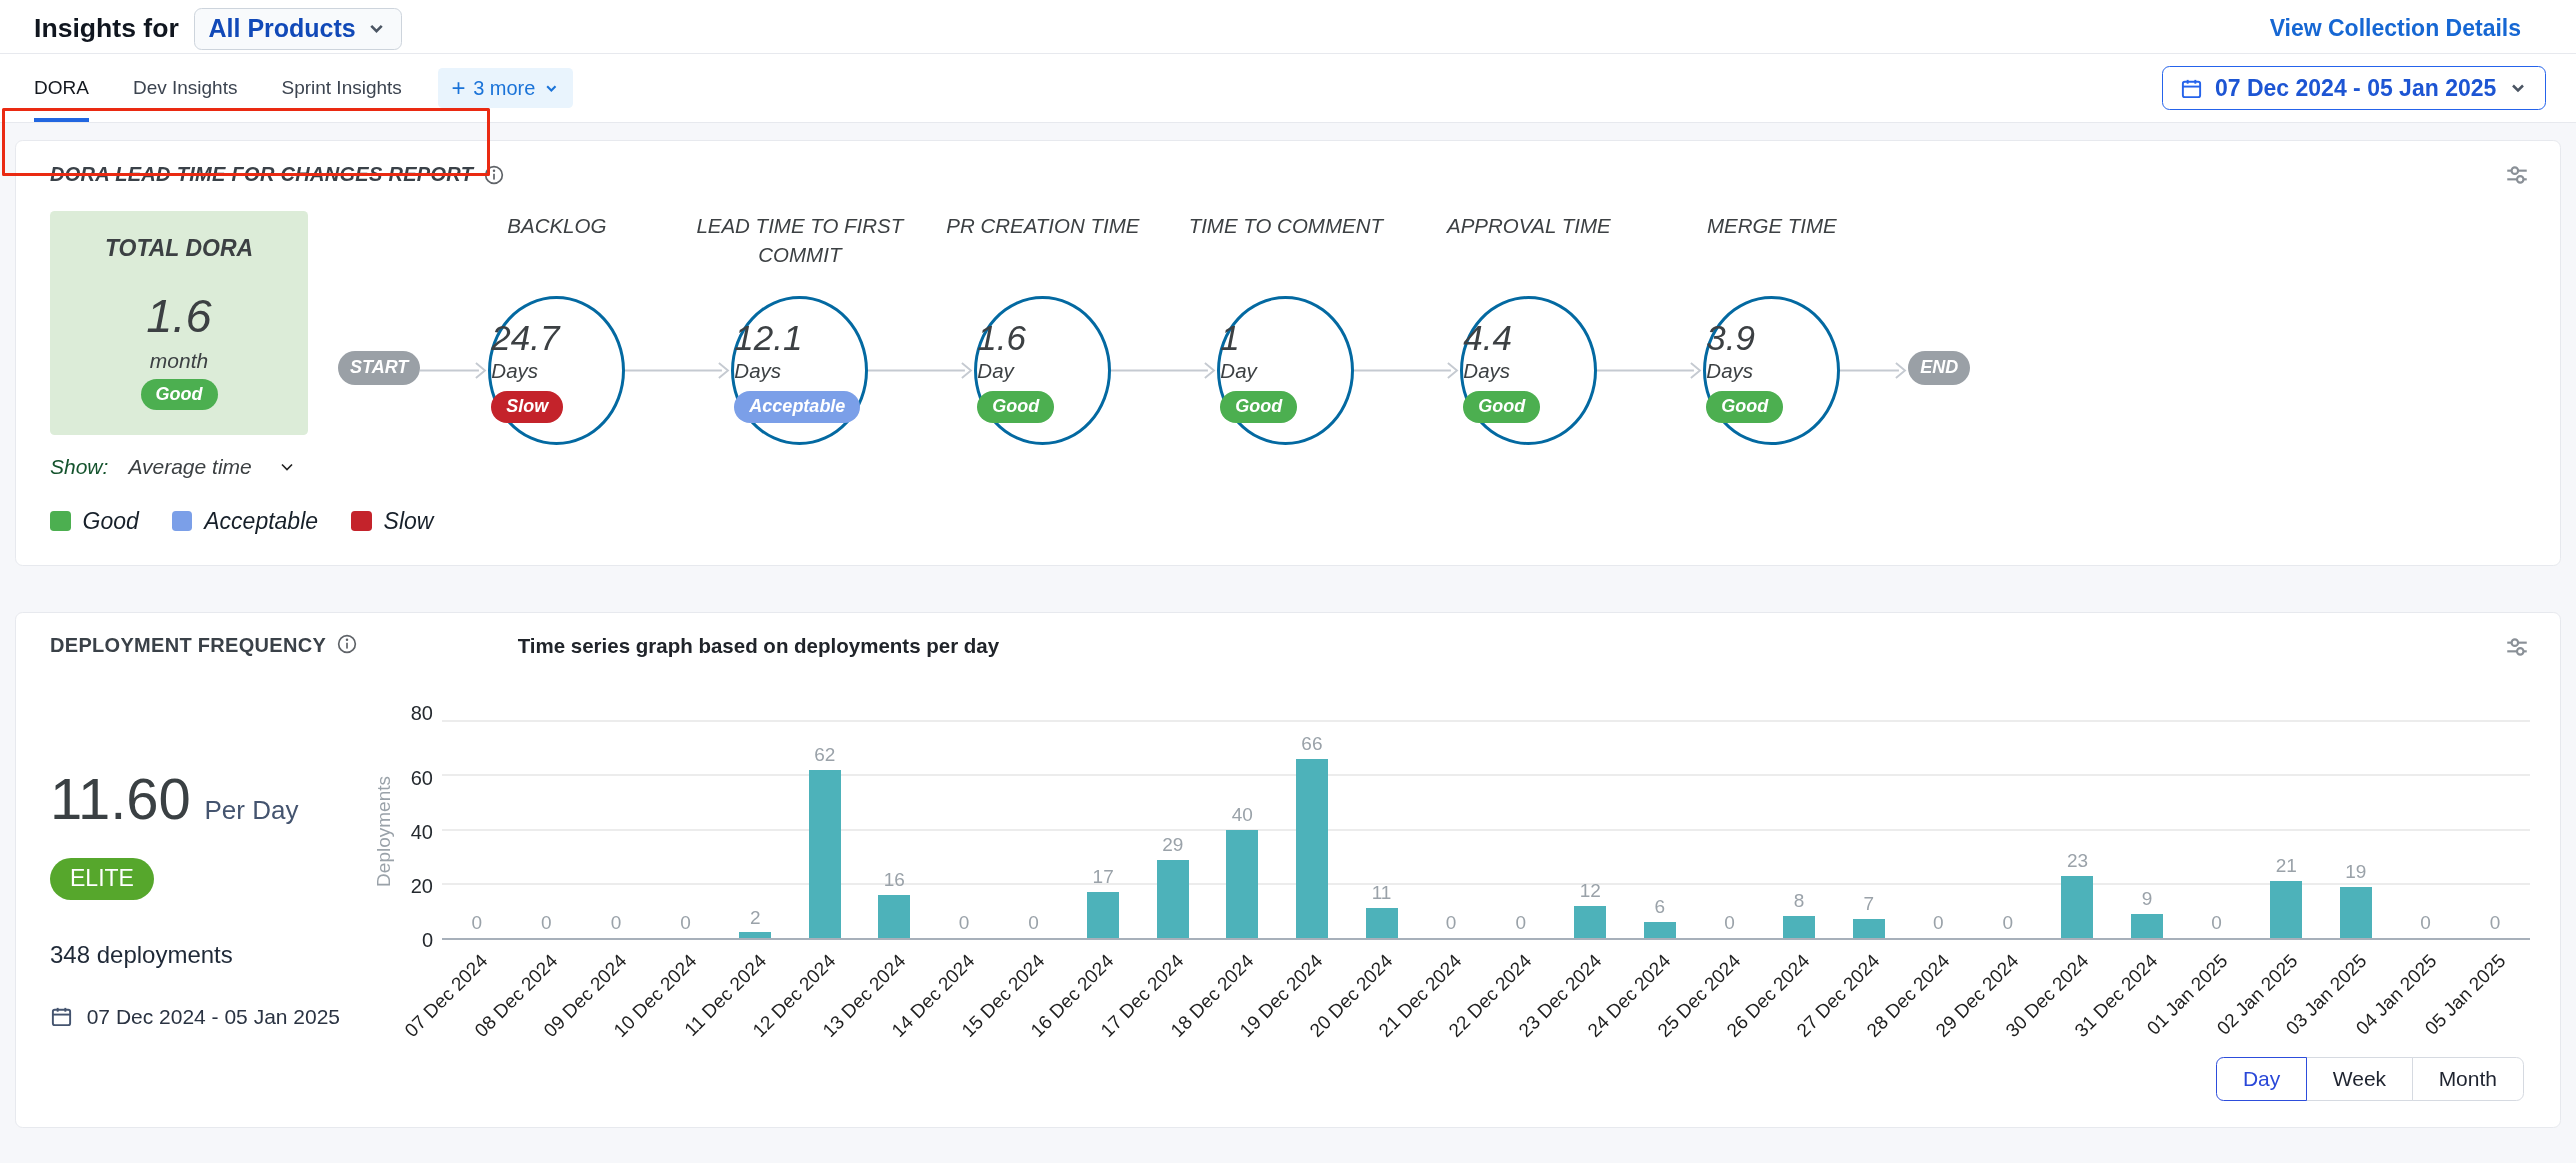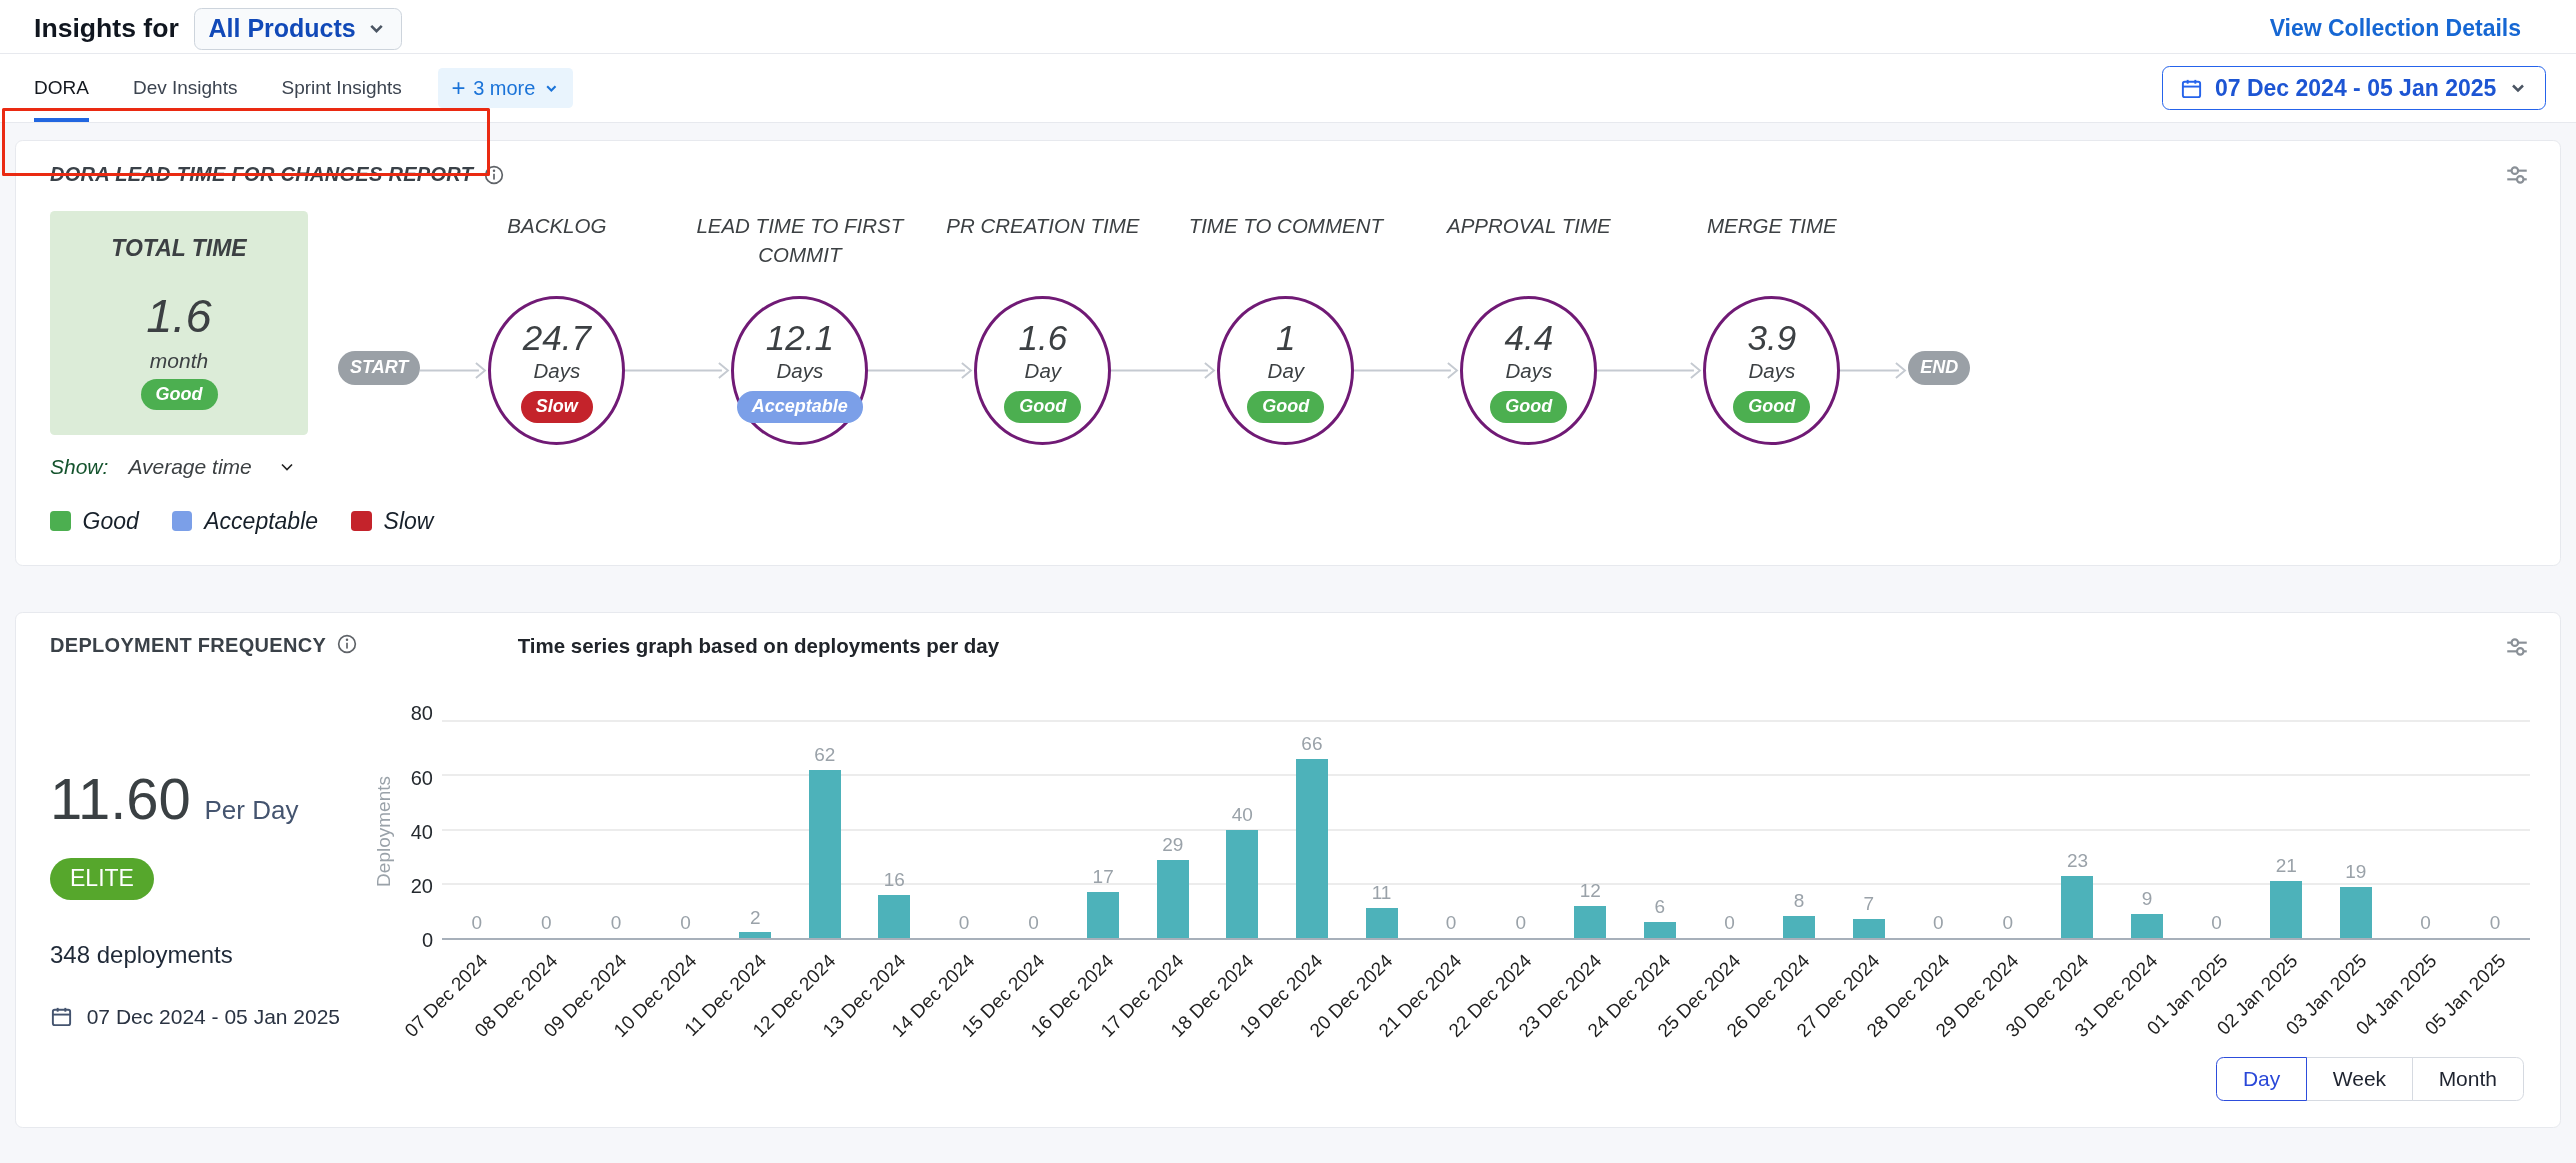--- a/index.html
+++ b/index.html
@@ -54,22 +54,22 @@
   .show-label { color:#14532d; }
   .show-value { color:#3c4043; margin-left:20px; }
   .show-row svg { margin-left:auto; margin-right:10.6px; stroke:#222; }
 
   .flow { display:flex; align-items:flex-start; margin-left:30px; padding-top:85px; flex:1; position:relative; }
   .endpoint-pill { background:#9aa0a6; color:#fff; font-size:18px; font-weight:bold; padding:6.8px 12px; border-radius:759px; margin-top:55px; flex:none; }
   .flow-arrow { margin-top:63px; flex:none; }
   .stage { position:relative; width:137px; flex:none; }
   .stage-label { position:absolute; top:-85px; left:50%; transform:translateX(-50%); width:251px; text-align:center;
      font-size:20.5px; color:#3c4043; line-height:1.45; }
-  .stage-circle { width:137px; height:149px; border:3px solid #701a75; border-radius:50%; background:#fff;
-     display:flex; flex-direction:column; align-items:center; justify-content:center; }
+  .stage-circle { width:137px; height:149px; border:3px solid #0369a1; border-radius:50%; background:#fff;
+     display:flex; flex-direction:column; align-items:flex-start; justify-content:center; }
   .stage-value { font-size:35px; color:#3c4043; }
   .stage-unit { font-size:20.5px; color:#3c4043; margin:1.5px 0 7.6px 0; }
 
   .legend { display:flex; align-items:center; gap:33px; margin-top:29px; }
   .legend-item { display:flex; align-items:center; gap:12px; }
   .legend-swatch { width:20.5px; height:20.5px; border-radius:3.8px; display:inline-block; }
   .legend-label { font-size:23px; color:#17202a; }
 
   
   .card2 { margin-top:46px; padding:21px 30px 26px 34px; }
@@ -173,21 +173,21 @@
             <circle cx="10" cy="8" r="3" fill="#fff"></circle>
             <line x1="3" y1="16" x2="21" y2="16"></line>
             <circle cx="15" cy="16" r="3" fill="#fff"></circle>
           </svg>
       </span>
     </div>
 
     <div class="flow-wrap">
       <div class="left-col">
         <div class="total-card" id="totalCard" style="background: rgb(220, 236, 216);">
-          <div class="total-label">TOTAL TIME</div>
+          <div class="total-label">TOTAL DORA</div>
           <div class="total-value">1.6</div>
           <div class="total-unit">month</div>
           <span class="status-pill" style="background: rgb(76, 175, 80);">Good</span>
         </div>
         <div class="show-row">
           <span class="show-label">Show:</span>
           <span class="show-value">Average time</span>
           <svg width="20" height="20" viewBox="0 0 24 24" fill="none" stroke-width="2">
               <polyline points="6,9 12,15 18,9"></polyline>
             </svg>

